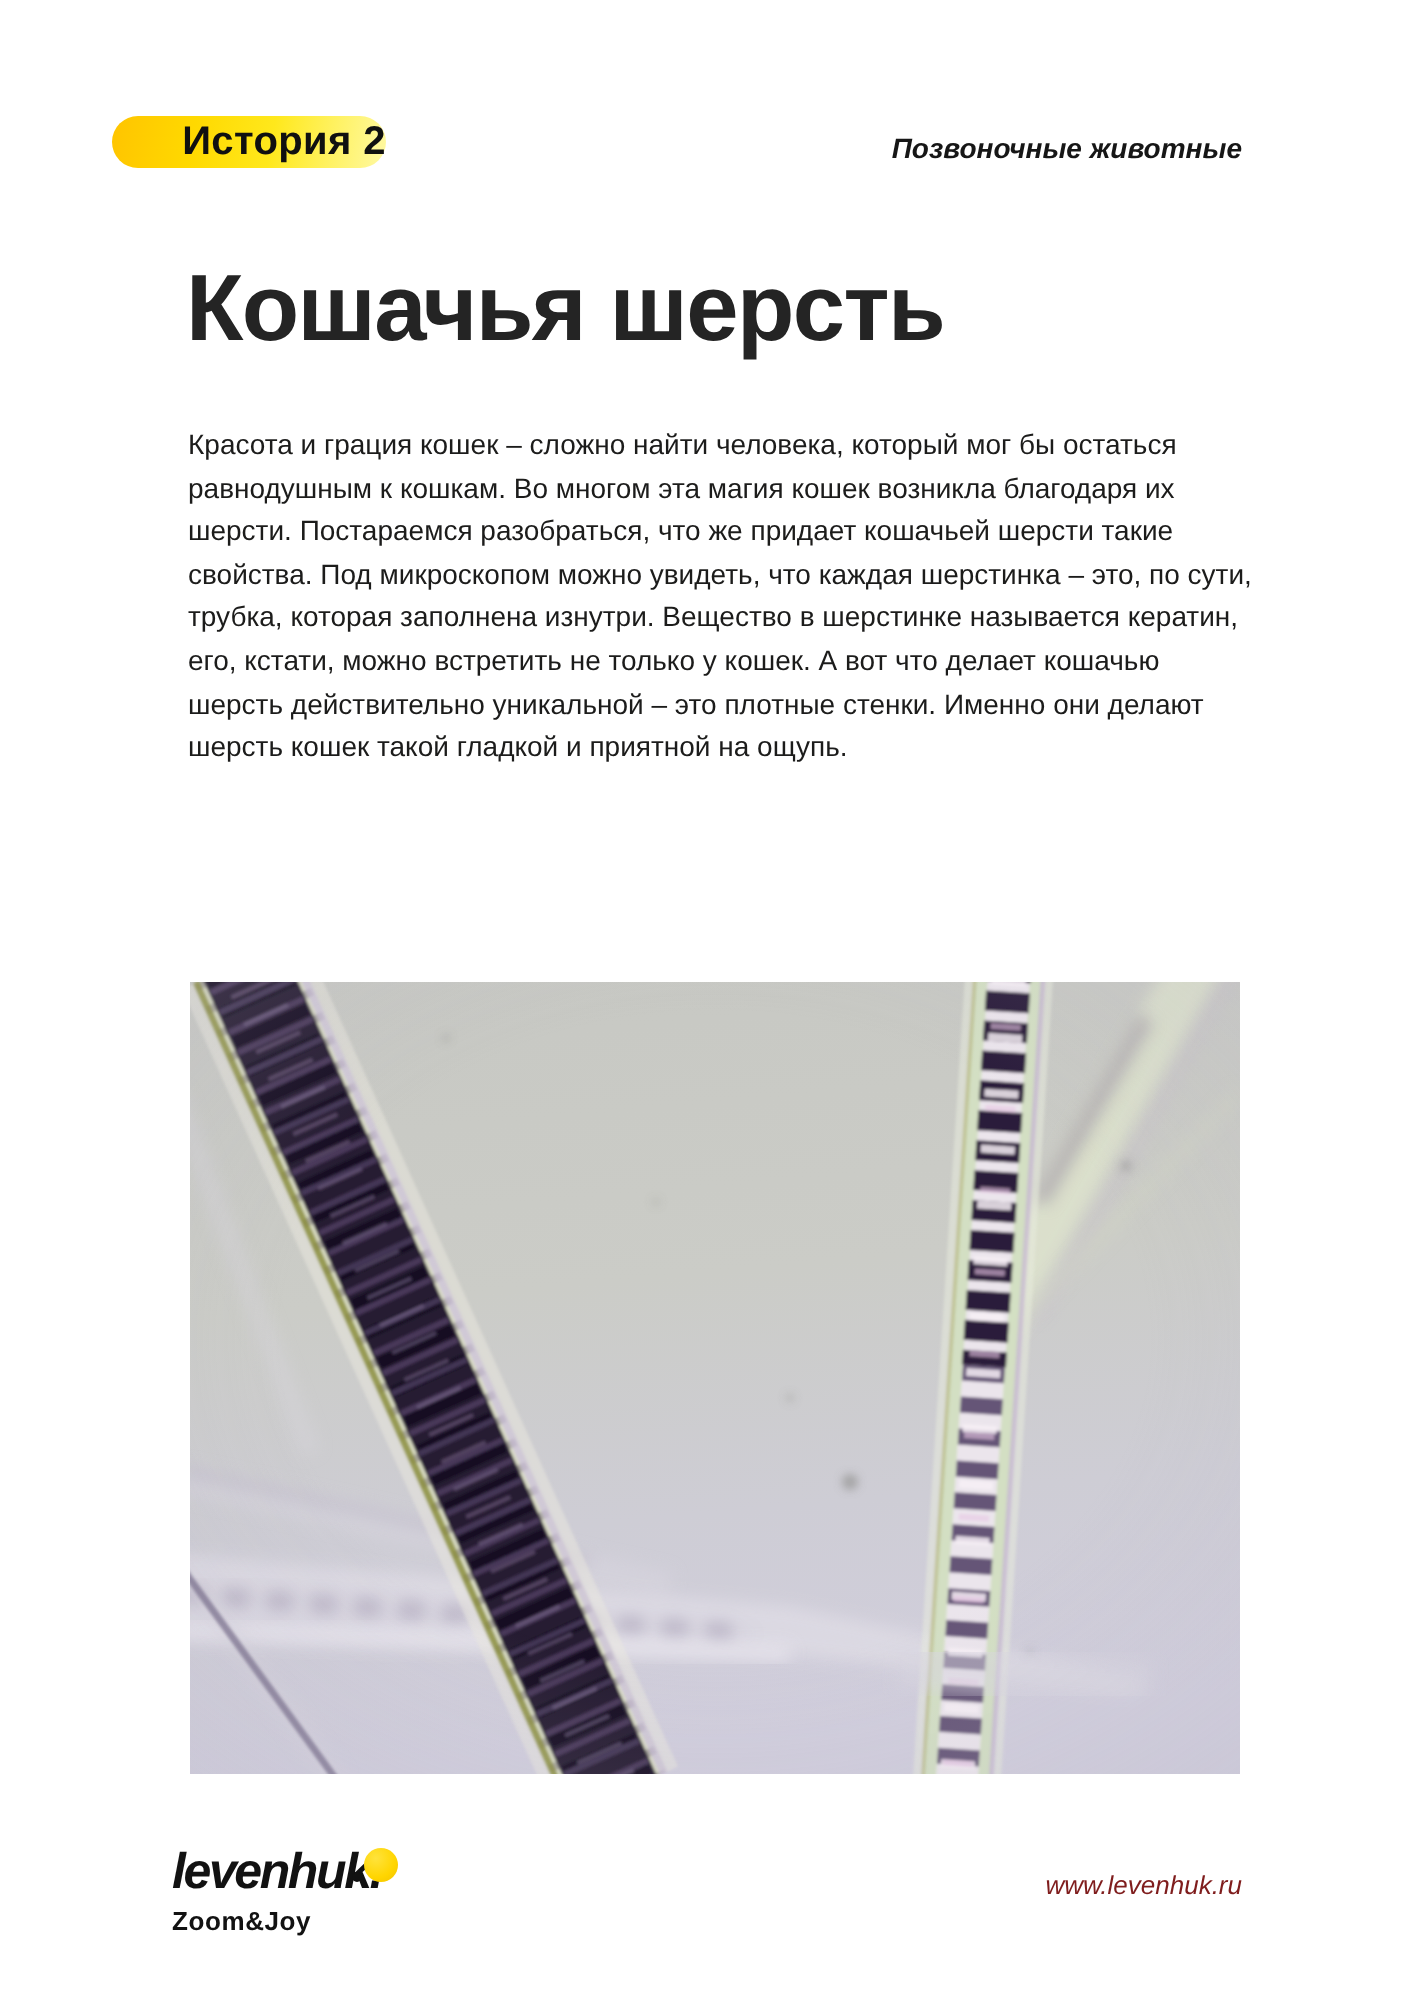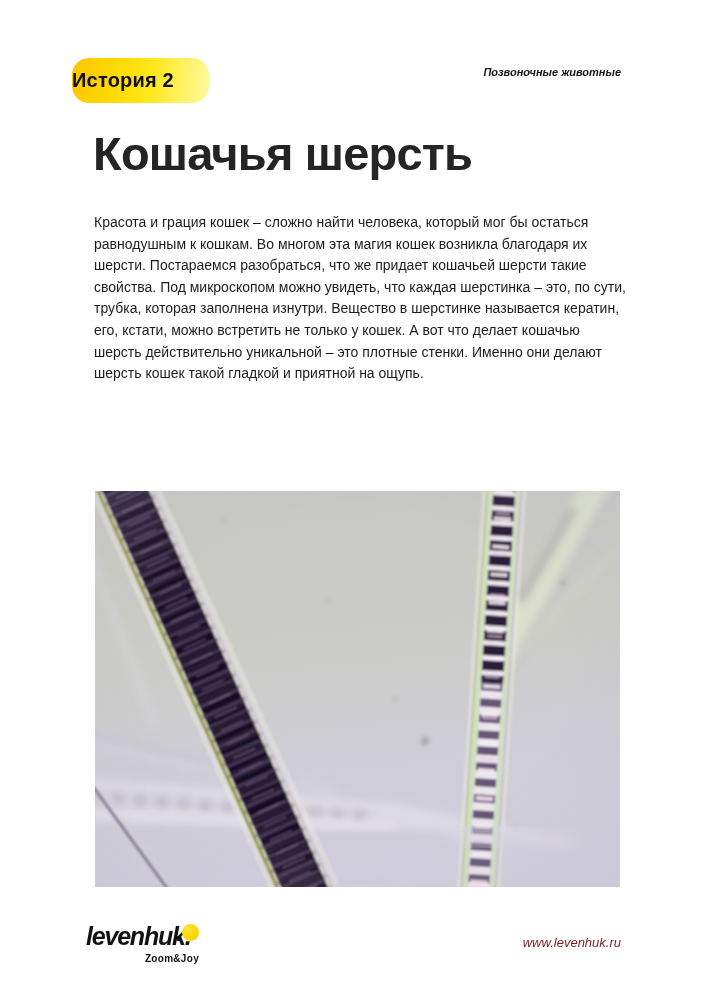--- a/index.html
+++ b/index.html
@@ -3,29 +3,29 @@
 <meta charset="utf-8">
 <style>
   * { margin:0; padding:0; box-sizing:border-box; }
   html,body { background:#ffffff; }
   .page {
     position:relative; width:714px; height:1000px; background:#ffffff;
     font-family:"Liberation Sans", sans-serif; overflow:hidden;
   }
   
   .badge {
-    position:absolute; left:72px; top:58px; width:137px; height:45px;
+    position:absolute; left:56px; top:58px; width:137px; height:26px;
     border-radius:17px;
     background:linear-gradient(100deg,#ffc400 0%,#ffd900 30%,#ffe81c 58%,#fff263 80%,#fff9a4 100%);
-    display:flex; align-items:center; justify-content:flex-start;
+    display:flex; align-items:center; justify-content:flex-end;
   }
   .badge-label { font-size:20px; font-weight:bold; color:#101010; letter-spacing:0.2px; }
   .category {
     position:absolute; right:93px; top:66px;
-    font-size:11px; font-weight:bold; font-style:italic; color:#161616;
+    font-size:14px; font-weight:bold; font-style:italic; color:#161616;
   }
   
   .title {
     position:absolute; left:93px; top:130px;
     font-size:47px; font-weight:700; color:#242424; letter-spacing:-0.8px; line-height:1;
   }
   .body-text {
     position:absolute; left:94px; top:212px; width:535px;
     font-size:14px; line-height:21.6px; color:#1c1c1b;
   }
@@ -42,22 +42,22 @@
     font-size:25px; font-weight:bold; font-style:italic; color:#121212; letter-spacing:-1.2px;
   }
   .logo-ball {
     position:absolute; left:96px; top:2px; width:17px; height:17px; border-radius:50%;
     background:radial-gradient(circle at 35% 30%, #ffe33c 0%, #ffd500 60%, #f2c300 100%);
   }
   .logo-dot {
     position:absolute; left:90px; top:14px; width:5px; height:5px; border-radius:50%; background:#121212;
   }
   .logo-tagline {
-    position:absolute; left:0; top:31px; width:113px; text-align:right;
-    font-size:10px; font-weight:bold; color:#121212; letter-spacing:0.3px;
+    position:absolute; left:0; top:31px; width:113px; 
+    font-size:13px; font-weight:bold; color:#121212; letter-spacing:0.3px;
   }
   .website {
     position:absolute; right:93px; top:935px;
     font-size:13px; font-style:italic; color:#7f1d1d;
   }
 </style>
 </head>
 <body>
 
 <div class="page">

